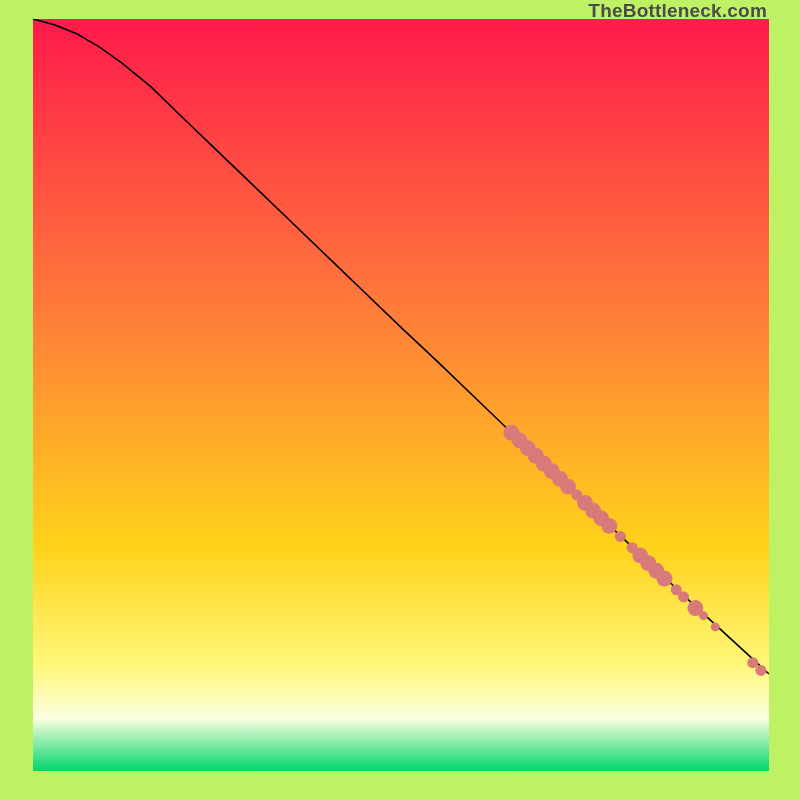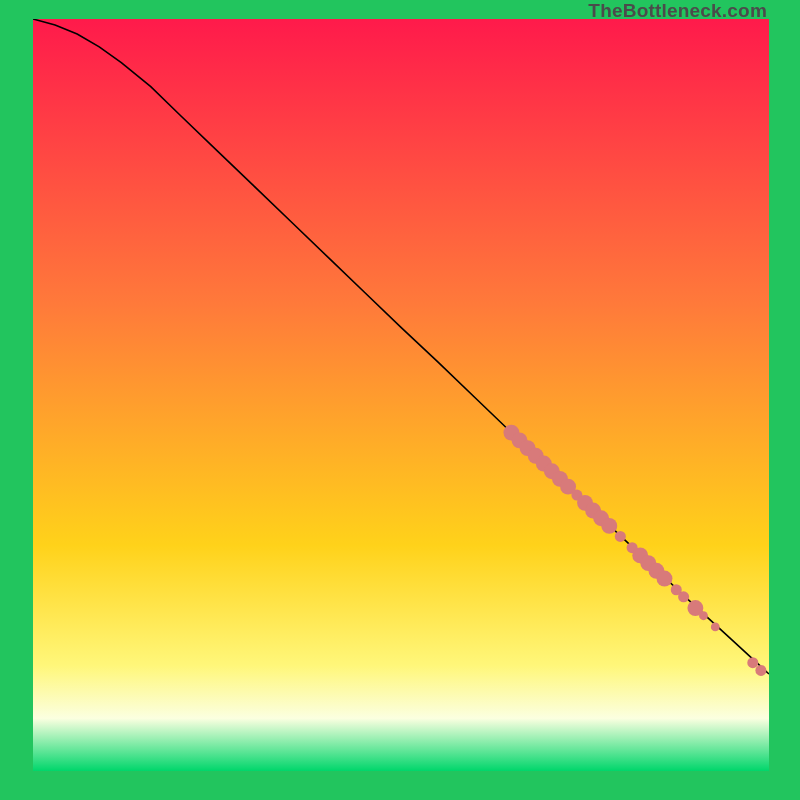--- a/index.html
+++ b/index.html
@@ -7,21 +7,21 @@
     padding: 0;
     width: 800px;
     height: 800px;
     background: #000;
     overflow: hidden;
   }
   .stage {
     position: relative;
     width: 800px;
     height: 800px;
-    background: #22c55e;
+    background: #bef264;
     text-align: center;
   }
   .plot {
     position: absolute;
     left: 33px;
     top: 19px;
     width: 736px;
     height: 752px;
     overflow: hidden;
   }

